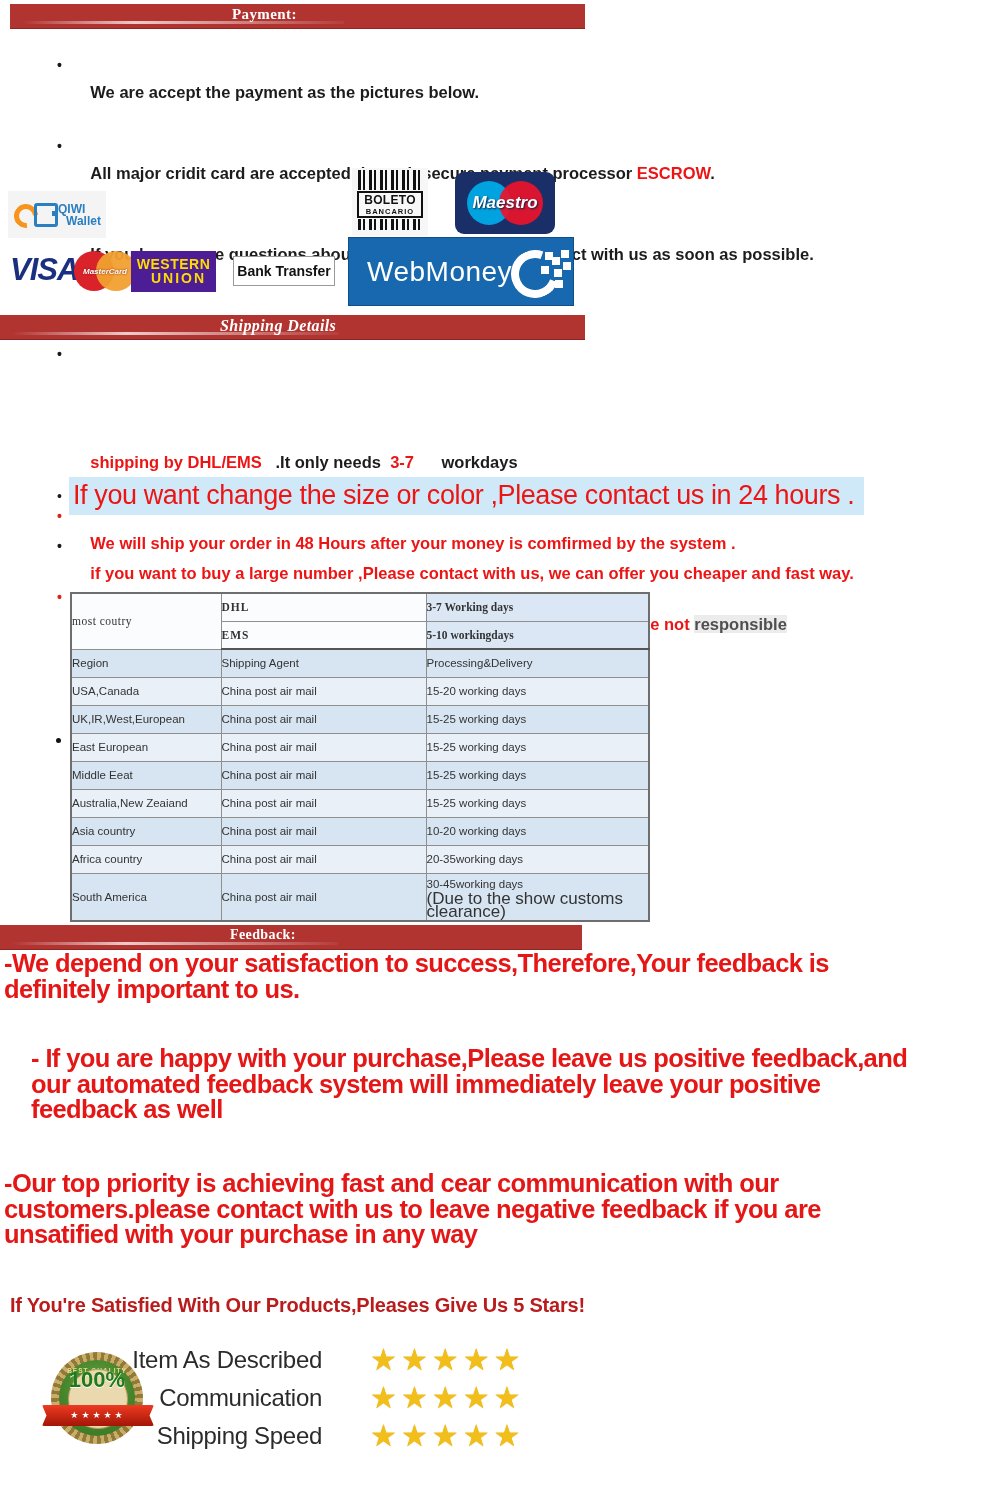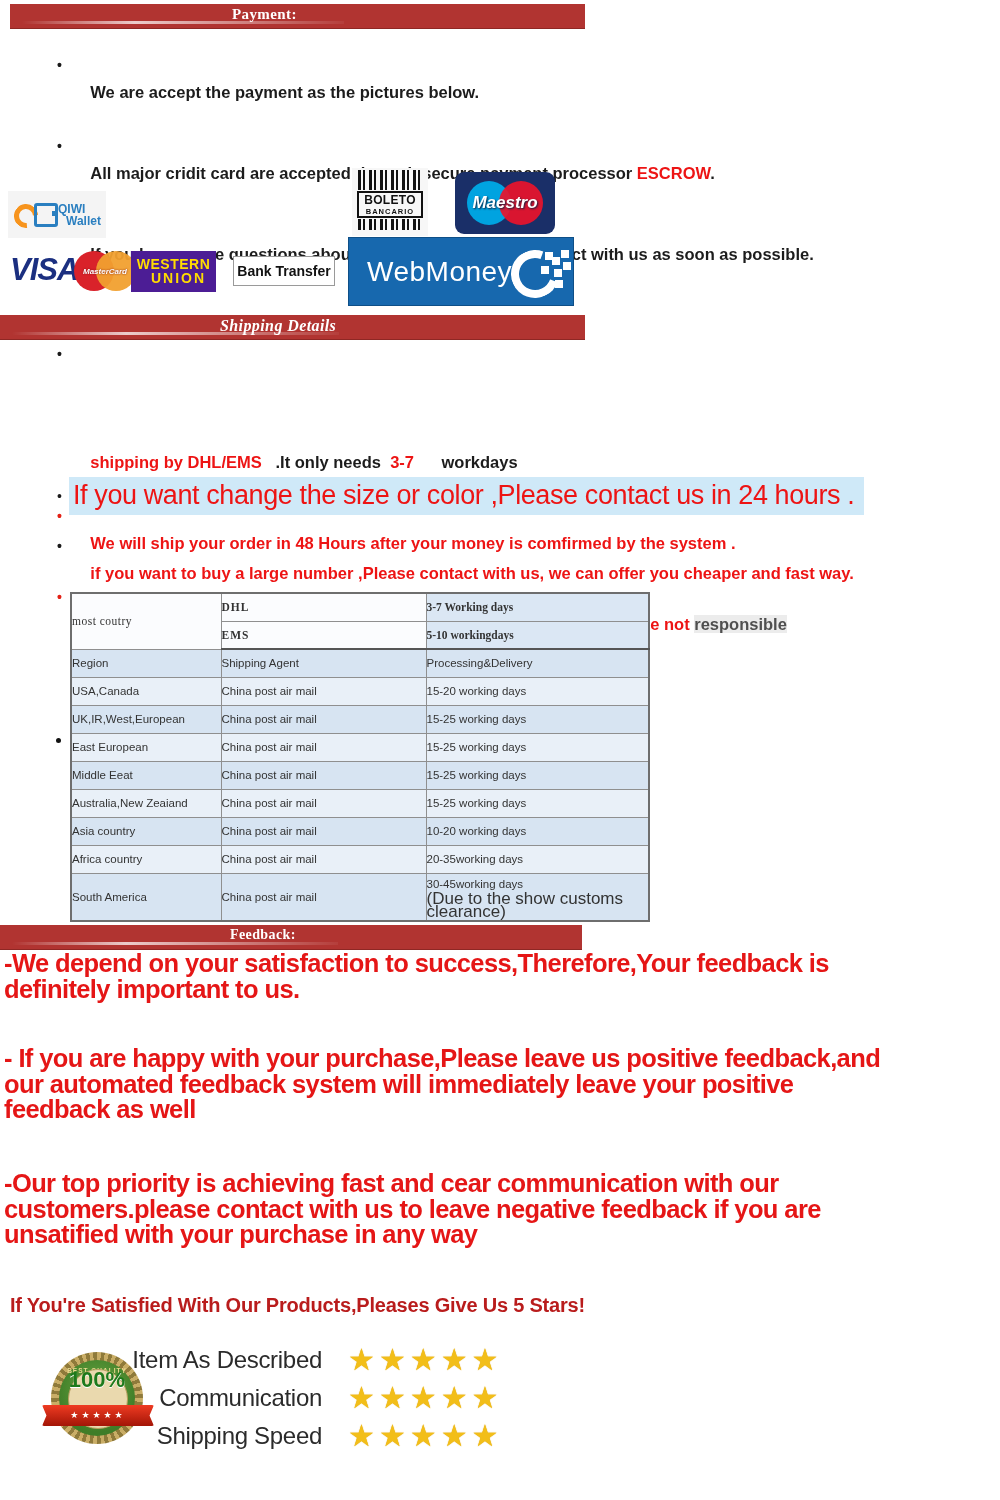--- a/index.html
+++ b/index.html
@@ -115,21 +115,21 @@
     background:#ead9ae;border:1px solid #b79f5f;}
   .pct{position:absolute;left:0;top:15px;width:100%;text-align:center;color:#1e7a1b;
     font-size:22px;font-weight:900;text-shadow:0 1px 0 #fff;}
   .ribbon{position:absolute;left:-4px;top:55px;width:112px;height:21px;
     background:linear-gradient(#ef3b22,#a31507);border-radius:2px;
     clip-path:polygon(0 0,100% 0,96% 50%,100% 100%,0 100%,4% 50%);
     text-align:center;color:#fff;font-size:9px;line-height:21px;letter-spacing:3px;}
 
   
   .ratings{position:absolute;left:110px;top:1341px;}
-  .rating-row{display:flex;align-items:center;height:38px;}
+  .rating-row{display:flex;align-items:center;height:38px;gap:22px;}
   .rating-label{width:212px;text-align:right;font-size:24px;color:#2b2b2b;letter-spacing:-.3px;}
   .rating-stars{margin-left:26px;font-size:30px;color:#f2be19;letter-spacing:4px;
     text-shadow:0 0 1px #d99c00;line-height:30px;}
 </style>
 </head>
 <body>
 
 <div class="bar" style="left:10px;top:4px;width:575px;">
   <span class="bar-label" style="left:222px;">Payment:</span>
 </div>
@@ -298,21 +298,21 @@
   </table>
 
 <div class="bar" style="left:0;top:925px;width:582px;">
   <span class="bar-label" style="left:230px;font-size:14px;">Feedback:</span>
 </div>
 
 <div class="fb-par" style="top:951px;">
     <div>-We depend on your satisfaction to success,Therefore,Your feedback is</div>
     <div>definitely important to us.</div>
   </div>
-<div class="fb-par" style="top:1046px;">
+<div class="fb-par" style="top:1046px;margin-left:27px;">
     <div>- If you are happy with your purchase,Please leave us positive feedback,and</div>
     <div>our automated feedback system will immediately leave your positive</div>
     <div>feedback as well</div>
   </div>
 <div class="fb-par" style="top:1171px;">
     <div>-Our top priority is achieving fast and cear communication with our</div>
     <div>customers.please contact with us to leave negative feedback if you are</div>
     <div>unsatified with your purchase in any way</div>
   </div>
 

